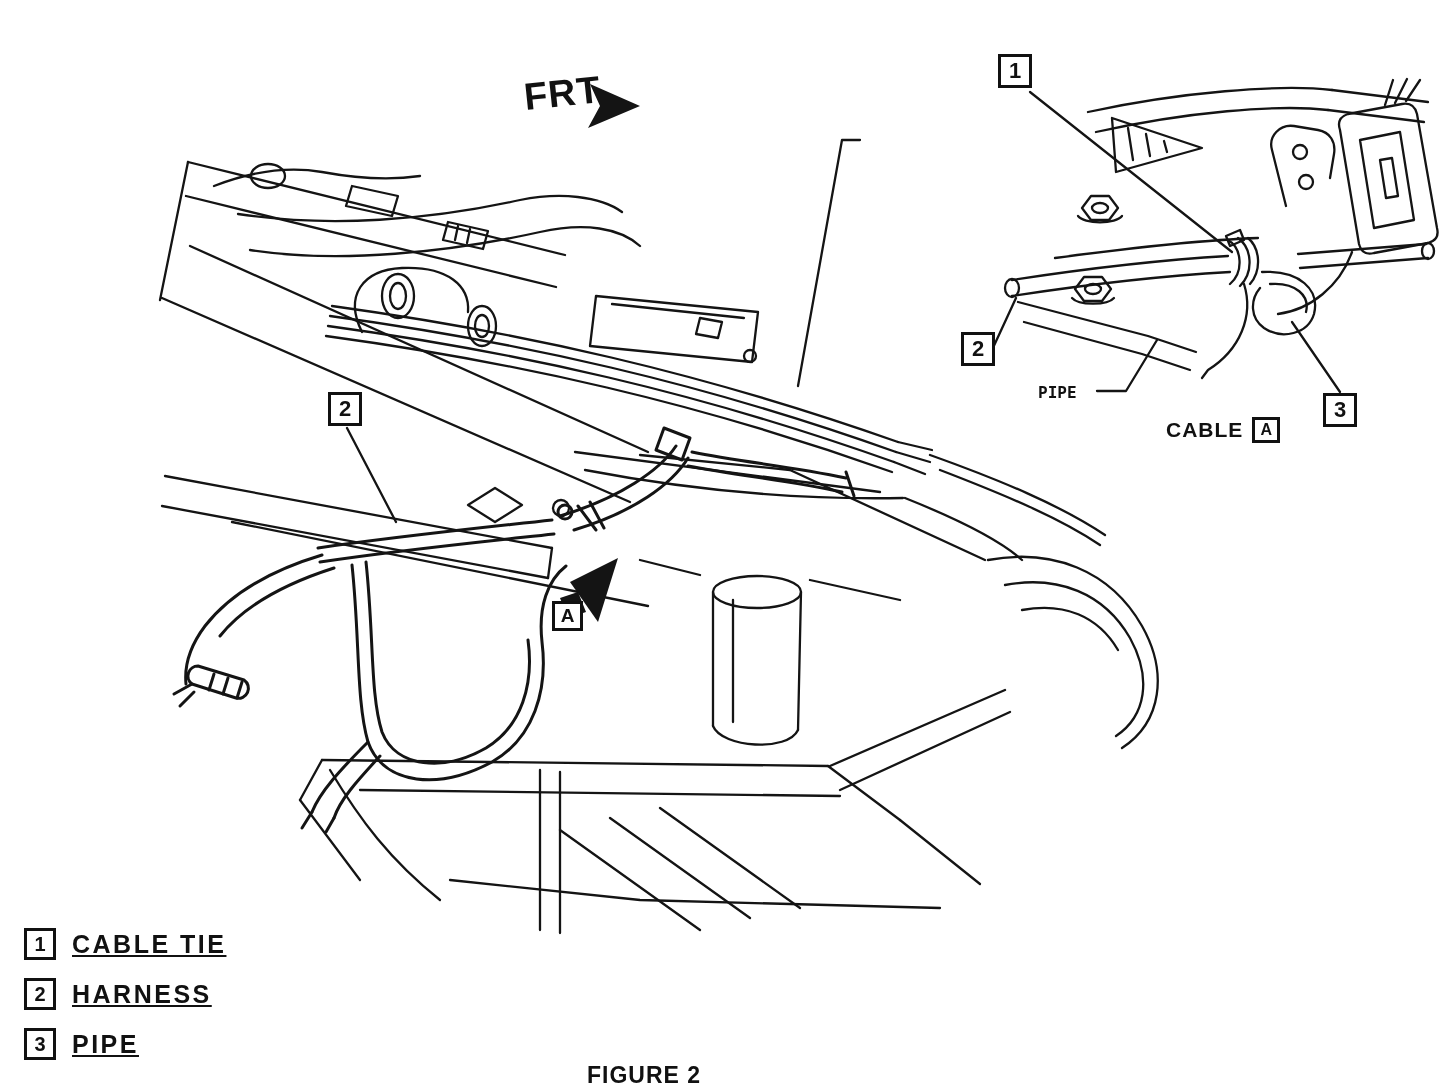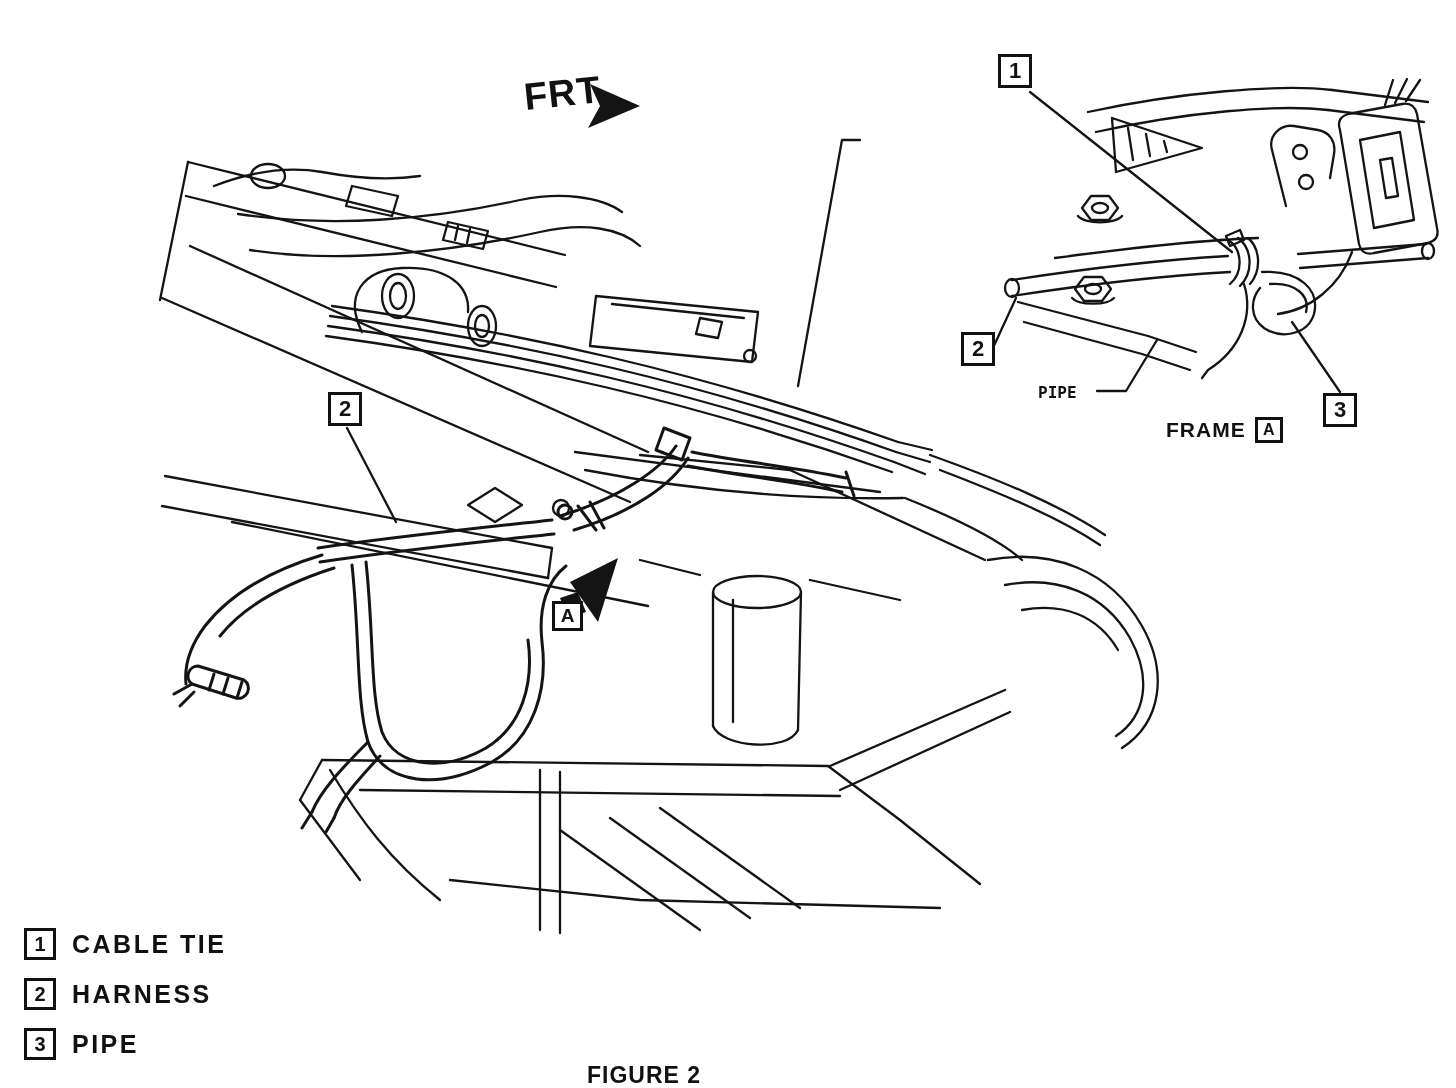--- a/index.html
+++ b/index.html
@@ -51,21 +51,21 @@
 
   .legend{
     position:absolute;left:24px;top:928px;display:flex;flex-direction:column;gap:18px;
   }
   .legend-row{display:flex;align-items:center;gap:16px;}
   .lbox{
     width:32px;height:32px;border:3px solid #111;background:#fff;box-sizing:border-box;
     display:flex;align-items:center;justify-content:center;
     font:700 20px "Liberation Sans",sans-serif;
   }
-  .ltext{font:700 25px "Liberation Sans",sans-serif;letter-spacing:2.5px;}
+  .ltext{font:700 25px "Liberation Sans",sans-serif;letter-spacing:2.5px;text-decoration:underline;}
 
   .figure-caption{
     position:absolute;left:544px;top:1062px;width:200px;text-align:center;
     font:700 23px "Liberation Sans",sans-serif;letter-spacing:1px;
   }
 </style>
 </head>
 <body>
 
 <div class="stage">
@@ -247,21 +247,21 @@
 
   <div class="a-box">A</div>
 
   <div class="cbox" style="left:998px;top:54px;">1</div>
   <div class="cbox" style="left:961px;top:332px;">2</div>
   <div class="cbox" style="left:1323px;top:393px;">3</div>
 
   <div class="frame-label">PIPE</div>
 
   <div class="view-a">
-    <span class="view-word">FRAME</span>
+    <span class="view-word">CABLE</span>
     <span class="small-box">A</span>
   </div>
 
   <div class="legend">
     <div class="legend-row">
       <span class="lbox">1</span>
       <span class="ltext">CABLE TIE</span>
     </div>
     <div class="legend-row">
       <span class="lbox">2</span>

